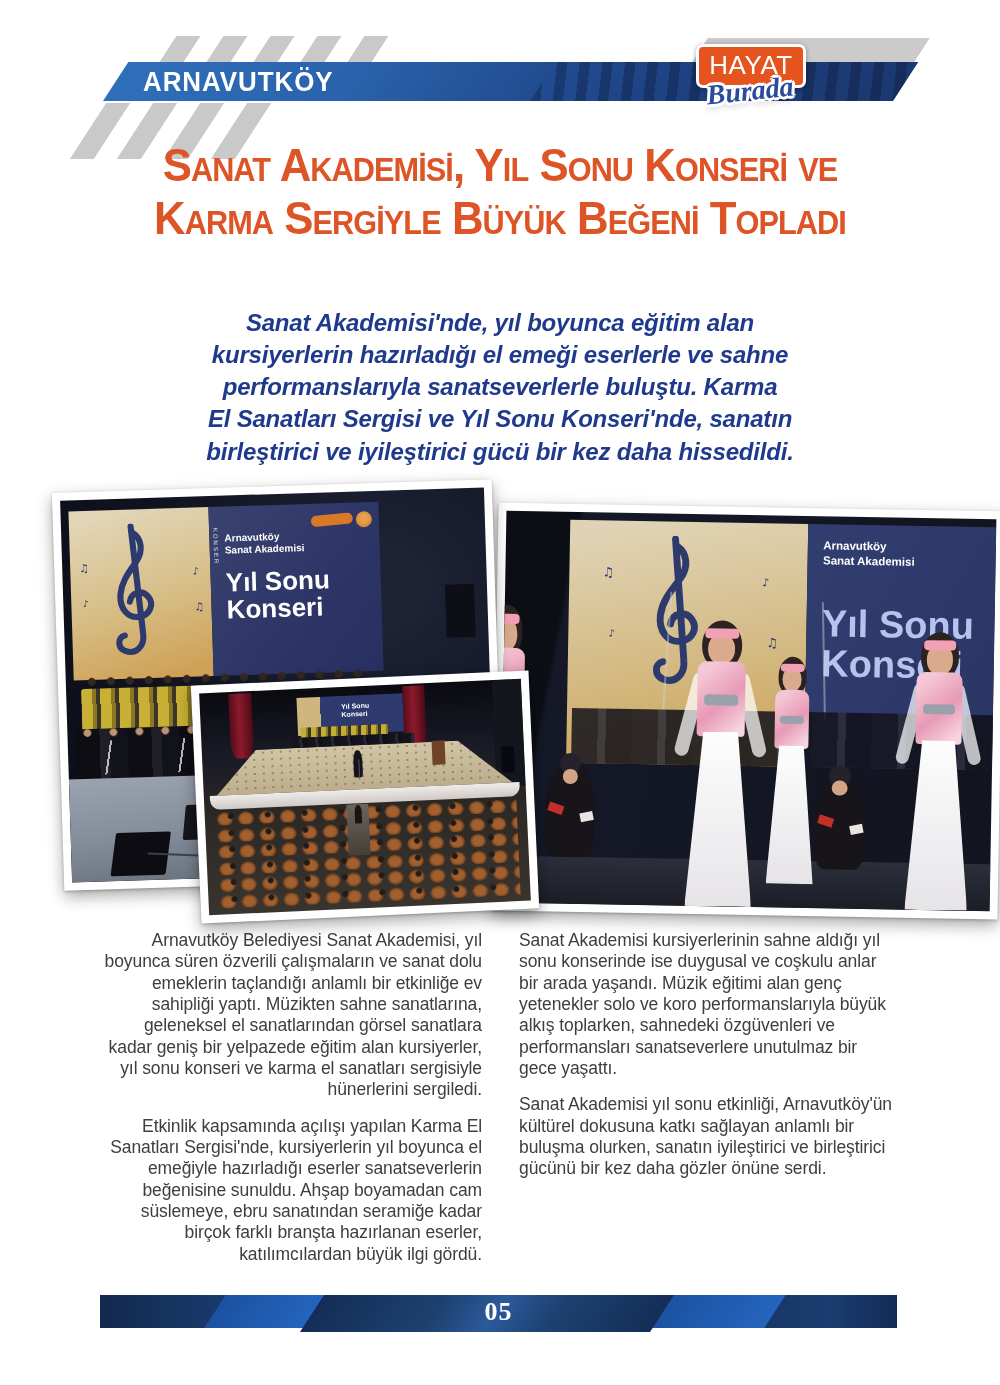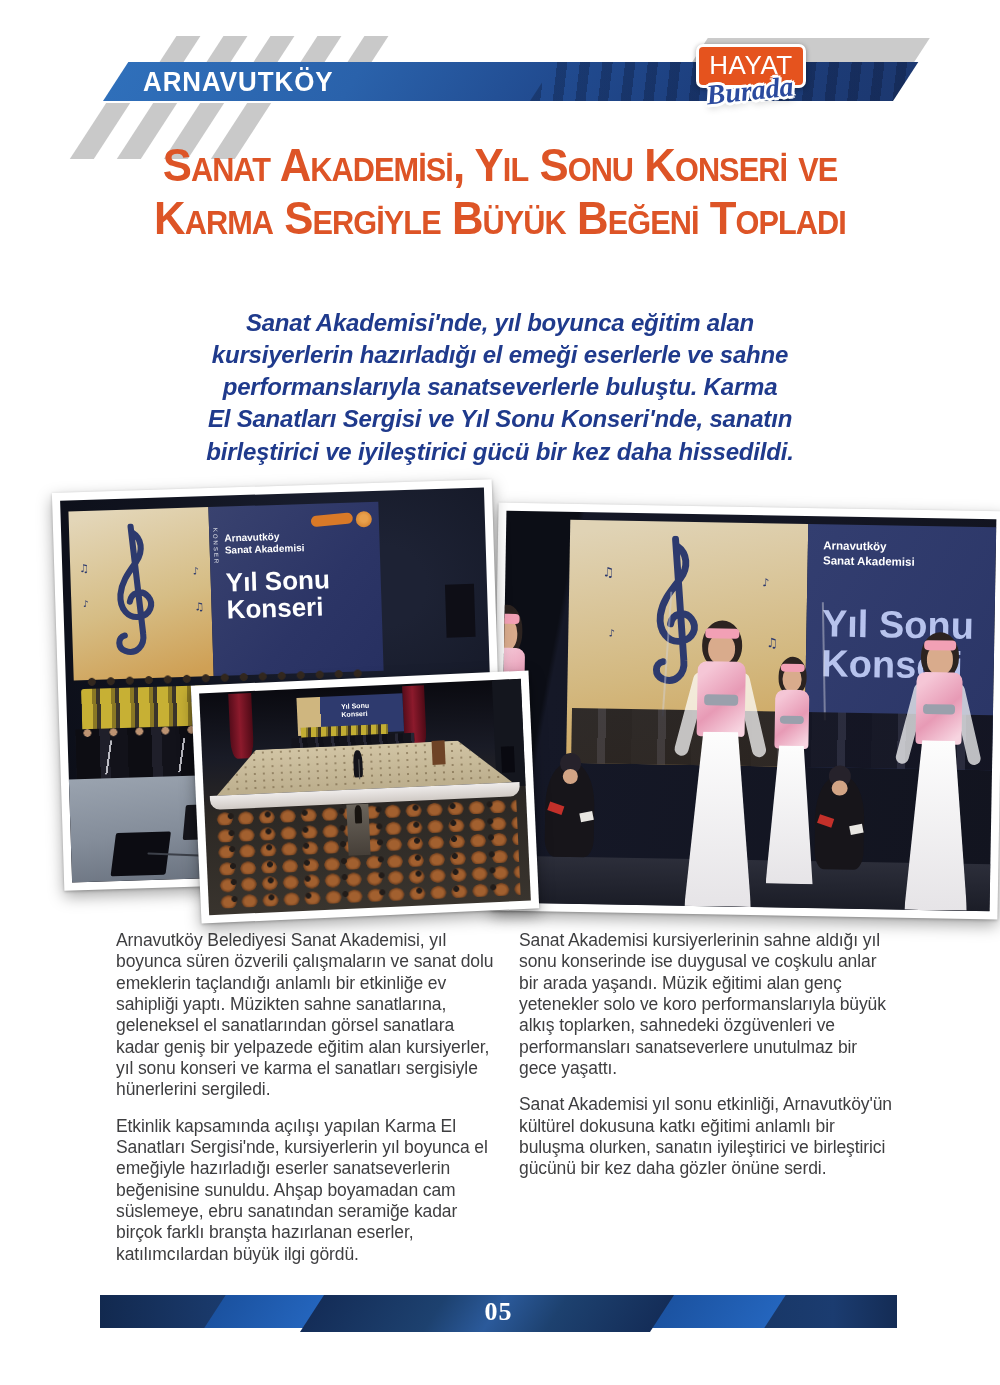--- a/index.html
+++ b/index.html
@@ -140,21 +140,21 @@
                   background:linear-gradient(140deg,#f5c6d6 15%,#e79ab5 55%,#f7d4e0 90%);}
   .p3-girl .belt{position:absolute;left:30%;top:26%;width:40%;height:3.6%;background:#9aa0ac;border-radius:4px;}
   .p3-girl .sleeve{position:absolute;top:18%;width:17%;height:30%;background:rgba(255,255,255,.72);border-radius:8px;}
   .p3-girl .sleeve.l{left:6%;transform:rotate(14deg);}
   .p3-girl .sleeve.r{right:6%;transform:rotate(-14deg);}
   .p3-girl .skirt{position:absolute;left:10%;top:39%;width:80%;height:61%;
                   background:linear-gradient(#fdfdfd,#e6e4e7);clip-path:polygon(24% 0,76% 0,100% 100%,0 100%);}
 
   
   .col{position:absolute;top:930px;width:378px;}
-  #col-left{left:116px;} #col-right{left:519px;}
+  #col-left{left:104px;text-align:right;} #col-right{left:519px;}
   .col p{margin:0 0 15px 0;font-size:17.5px;line-height:1.22;color:#3e3e40;letter-spacing:-.1px;}
 
   
   .fbar{position:absolute;left:100px;top:1295px;width:797px;height:33px;
         background:linear-gradient(90deg,#12294f 0%,#1a3a6c 15%,#16325f 40%,#16335f 75%,#1b3c70 92%,#142c55 100%);}
   .fseg{position:absolute;top:1295px;height:33px;transform:skewX(-33deg);
         background:linear-gradient(90deg,#1b52a0,#2465bd);}
   #fseg1{left:215px;width:102px;} #fseg2{left:658px;width:117px;}
   .fcenter{position:absolute;left:312px;top:1295px;width:350px;height:37px;transform:skewX(-33deg);
         background:linear-gradient(90deg,#142d58 0%,#1d416f 35%,#2b5a9b 52%,#1d416f 70%,#142d58 100%);z-index:2;}
@@ -342,21 +342,21 @@
       </div>
     </div>
   </div>
 
   <div class="col" id="col-left">
     <p>Arnavutköy Belediyesi Sanat Akademisi, yıl boyunca süren özverili çalışmaların ve sanat dolu emeklerin taçlandığı anlamlı bir etkinliğe ev sahipliği yaptı. Müzikten sahne sanatlarına, geleneksel el sanatlarından görsel sanatlara kadar geniş bir yelpazede eğitim alan kursiyerler, yıl sonu konseri ve karma el sanatları sergisiyle hünerlerini sergiledi.</p>
     <p>Etkinlik kapsamında açılışı yapılan Karma El Sanatları Sergisi'nde, kursiyerlerin yıl boyunca el emeğiyle hazırladığı eserler sanatseverlerin beğenisine sunuldu. Ahşap boyamadan cam süslemeye, ebru sanatından seramiğe kadar birçok farklı branşta hazırlanan eserler, katılımcılardan büyük ilgi gördü.</p>
   </div>
   <div class="col" id="col-right">
     <p>Sanat Akademisi kursiyerlerinin sahne aldığı yıl sonu konserinde ise duygusal ve coşkulu anlar bir arada yaşandı. Müzik eğitimi alan genç yetenekler solo ve koro performanslarıyla büyük alkış toplarken, sahnedeki özgüvenleri ve performansları sanatseverlere unutulmaz bir gece yaşattı.</p>
-    <p>Sanat Akademisi yıl sonu etkinliği, Arnavutköy'ün kültürel dokusuna katkı eğitimi anlamlı bir buluşma olurken, sanatın iyileştirici ve birleştirici gücünü bir kez daha gözler önüne serdi.</p>
+    <p>Sanat Akademisi yıl sonu etkinliği, Arnavutköy'ün kültürel dokusuna katkı sağlayan anlamlı bir buluşma olurken, sanatın iyileştirici ve birleştirici gücünü bir kez daha gözler önüne serdi.</p>
   </div>
 
   <div>
     <div class="fbar"></div>
     <div class="fseg" id="fseg1"></div>
     <div class="fseg" id="fseg2"></div>
     <div class="fcenter"></div>
     <div class="fnum">05</div>
   </div>
 

